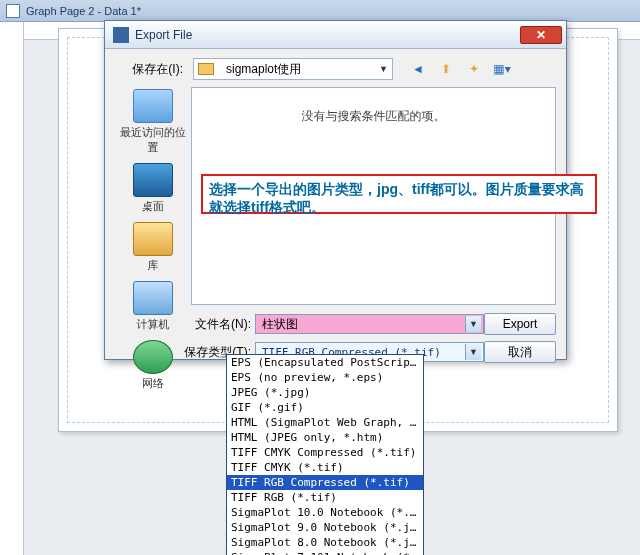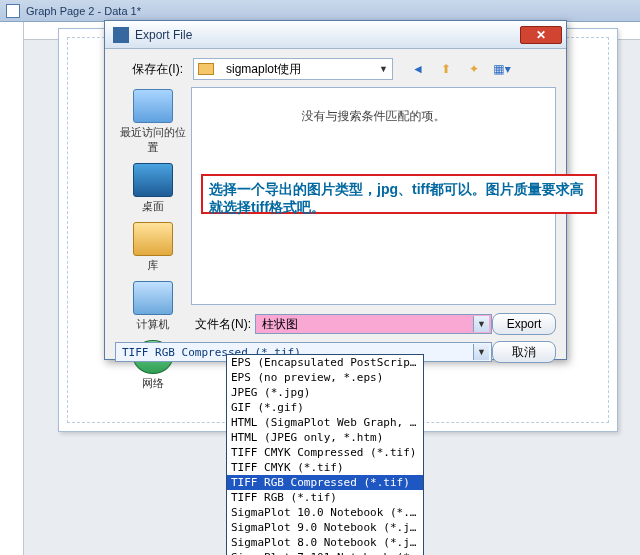--- a/index.html
+++ b/index.html
@@ -49,21 +49,21 @@
   .file-area { flex:1; background:#fff; border:1px solid #9cb4cf; position:relative; }
   .nomatch { position:absolute; left:0; right:0; top:20px; text-align:center; font-size:12px; color:#444; }
 
   .bottom-rows { margin-top:8px; display:flex; flex-direction:column; gap:6px; }
   .brow { display:flex; align-items:center; gap:0; }
   .brow .lbl2 { width:140px; text-align:right; padding-right:4px; }
   .combo { flex:1; height:20px; background:#f9a8d4; border:1px solid #7e9ec2; padding:0 18px 0 6px; position:relative; display:flex; align-items:center; }
   .combo .dd2 { position:absolute; right:2px; top:1px; bottom:1px; width:16px; background:linear-gradient(#e9f1fb,#c9dcf2); border-left:1px solid #7e9ec2; display:flex;align-items:center;justify-content:center; font-size:9px; color:#333;}
   .combo.savetype { background:#eef5ff; }
   .combo.savetype .val { color:#0a3a7a; font-family:Consolas, monospace; font-size:11px;}
-  .btn { width:64px; height:22px; background:linear-gradient(#fefefe,#e3e9f1); border:1px solid #7e9ec2; border-radius:8px; text-align:center; line-height:20px; font-size:12px;}
+  .btn { width:72px; height:22px; background:linear-gradient(#fefefe,#e3e9f1); border:1px solid #7e9ec2; border-radius:2px; text-align:center; line-height:20px; font-size:12px;}
 
   
   .annot { position:absolute; left:201px; top:174px; width:396px; height:40px; background:#fff; border:2px solid #d81e1e; color:#0369a1; font-weight:bold; font-size:14px; padding:4px 6px; line-height:18px; z-index:5; }
 
   
   .dropdown { position:absolute; left:226px; top:354px; width:198px; background:#fff; border:1px solid #2a4c74; font-family:Consolas, monospace; font-size:11px; z-index:10; }
   .dropdown .opt { padding:1px 4px; color:#000; white-space:nowrap; overflow:hidden; text-overflow:ellipsis; }
   .dropdown .opt.sel { background:#1e56c2; color:#fff; }
 </style>
 </head>
@@ -138,20 +138,21 @@
     <div class="bottom-rows">
       <div class="brow">
         <span class="lbl2">文件名(N):</span>
         <div class="combo">
           <span class="val">柱状图</span>
           <span class="dd2">▼</span>
         </div>
         <div class="btn">Export</div>
       </div>
       <div class="brow">
+        <span class="lbl2">保存类型(T):</span>
         <div class="combo savetype">
           <span class="val">TIFF RGB Compressed (*.tif)</span>
           <span class="dd2">▼</span>
         </div>
         <div class="btn">取消</div>
       </div>
     </div>
   </div>
 </div>
 

